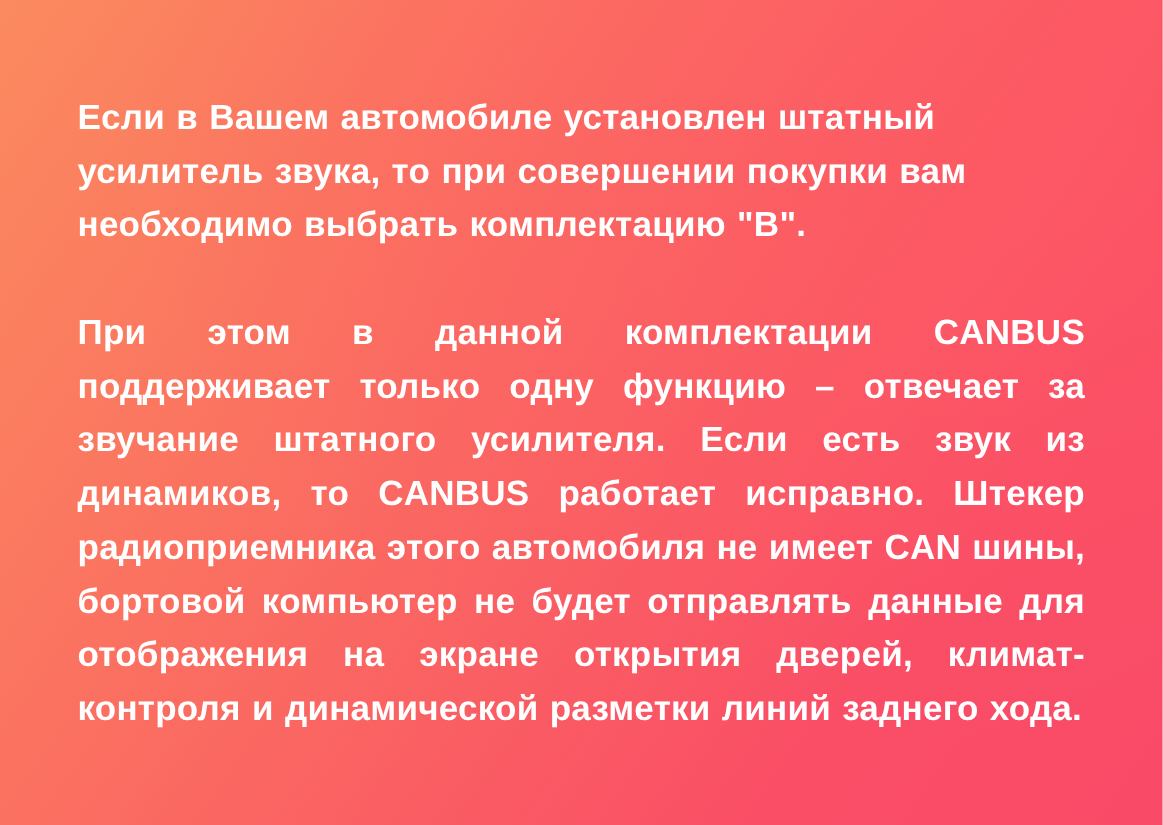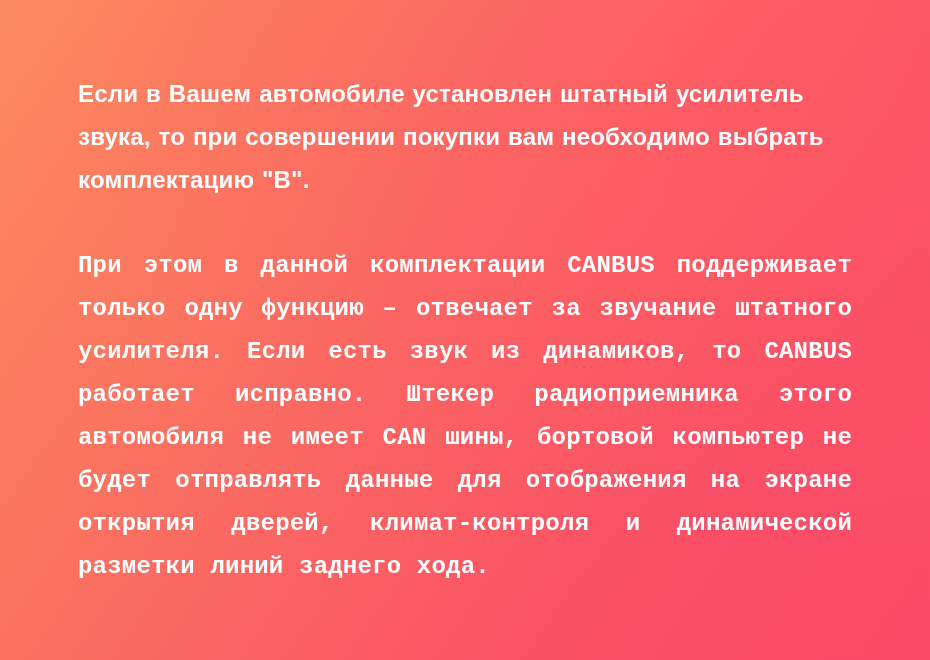--- a/index.html
+++ b/index.html
@@ -30,34 +30,33 @@
     background: radial-gradient(ellipse at 85% 18%, rgba(255,90,100,0.55) 0%, rgba(255,90,100,0) 62%);
     pointer-events: none;
   }
   .text-block {
     position: relative;
     z-index: 2;
   }
   .para {
     color: #ffffff;
     font-weight: bold;
-    font-size: 24px;
+    font-size: 28px;
     line-height: 43px;
     letter-spacing: 0.2px;
     text-align: left;
-    margin: 16px;
+    margin: 0;
     word-spacing: 1px;
   }
   .para + .para {
     margin-top: 43px;
   }
   .para.justified {
     text-align: justify;
     text-justify: inter-word;
-    font-family: Liberation Mono, monospace;
   }
 </style>
 </head>
 <body>
 
 <div class="slide">
   <div class="text-block">
     <p class="para">Если в Вашем автомобиле установлен штатный усилитель звука, то при совершении покупки вам необходимо выбрать комплектацию "B".</p>
     <p class="para justified">При этом в данной комплектации CANBUS поддерживает только одну функцию – отвечает за звучание штатного усилителя. Если есть звук из динамиков, то CANBUS работает исправно. Штекер радиоприемника этого автомобиля не имеет CAN шины, бортовой компьютер не будет отправлять данные для отображения на экране открытия дверей, климат-контроля и динамической разметки линий заднего хода.</p>
   </div>

